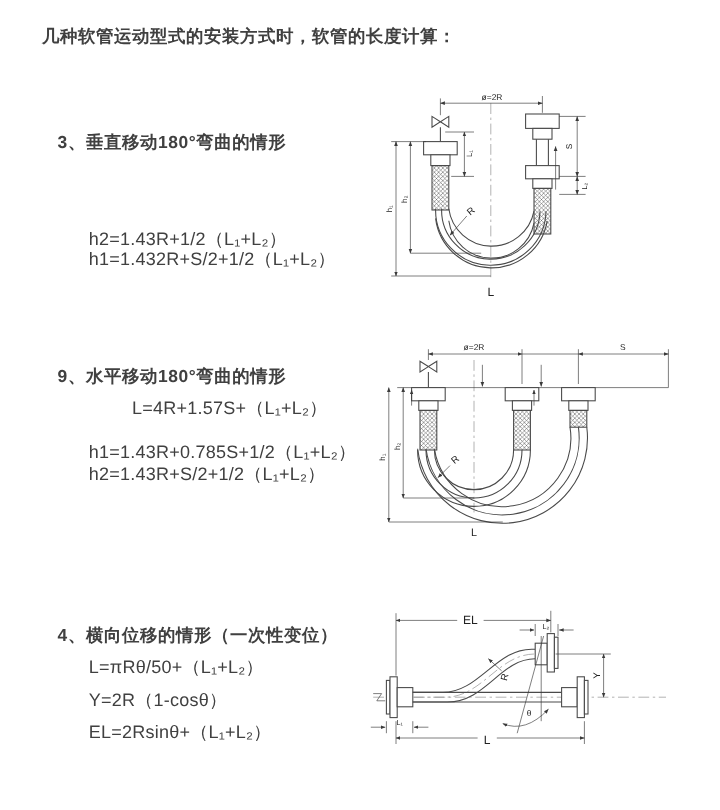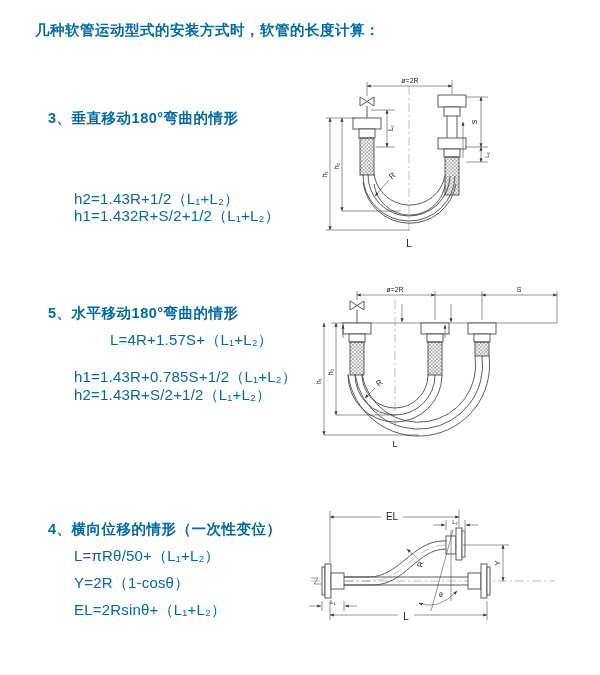--- a/index.html
+++ b/index.html
@@ -1,18 +1,18 @@
 <!DOCTYPE html>
 <html><head>
 <meta charset="utf-8">
 <style>
   html,body { margin:0; padding:0; background:#ffffff; }
   .page {
     position:relative; width:600px; height:675px; background:#fff;
-    font-family:"Liberation Sans", sans-serif; color:#0369a1; overflow:hidden;
+    font-family:"Liberation Sans", sans-serif; color:#404040; overflow:hidden;
   }
   .title    { position:absolute; left:35px; top:21px; font-size:14.5px; font-weight:bold; letter-spacing:0.5px; }
   .head     { position:absolute; left:48px; font-size:14.5px; font-weight:bold; letter-spacing:0.5px; }
   .formula  { position:absolute; left:74px; font-size:15px; letter-spacing:0.2px; }
   .h1 { top:109px; } .f1a { top:136px; } .f1b { top:163px;margin-top:44px; } .f1c { top:190px; }
   .h2 { top:304px; } .f2a { top:331px;margin-left:36px; } .f2b { top:358px;margin-top:10px; } .f2c { top:386px; }
   .h3 { top:520px; } .f3a { top:547px; } .f3b { top:574px; } .f3c { top:601px; }
   svg.diag { position:absolute; }
   .d1 { left:313px; top:70px; }
   .d2 { left:311px; top:282px; }
@@ -28,21 +28,21 @@
 <body>
 
 <div class="page">
 
   <div class="title">几种软管运动型式的安装方式时，软管的长度计算：</div>
 
   <div class="head h1">3、垂直移动180°弯曲的情形</div>
   <div class="formula f1b">h1=1.432R+S/2+1/2（L₁+L₂）</div>
   <div class="formula f1c">h2=1.43R+1/2（L₁+L₂）</div>
 
-  <div class="head h2">5、水平移动180°弯曲的情形</div>
+  <div class="head h2">9、水平移动180°弯曲的情形</div>
   <div class="formula f2a">L=4R+1.57S+（L₁+L₂）</div>
   <div class="formula f2b">h1=1.43R+0.785S+1/2（L₁+L₂）</div>
   <div class="formula f2c">h2=1.43R+S/2+1/2（L₁+L₂）</div>
 
   <div class="head h3">4、横向位移的情形（一次性变位）</div>
   <div class="formula f3a">L=πRθ/50+（L₁+L₂）</div>
   <div class="formula f3b">Y=2R（1-cosθ）</div>
   <div class="formula f3c">EL=2Rsinθ+（L₁+L₂）</div>
 
   <svg class="diag d1" width="250" height="192" viewBox="0 0 250 192">

